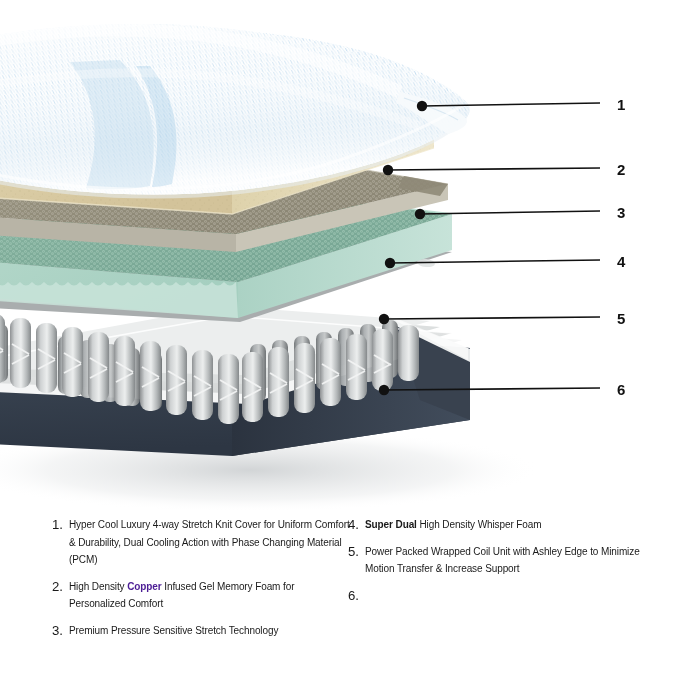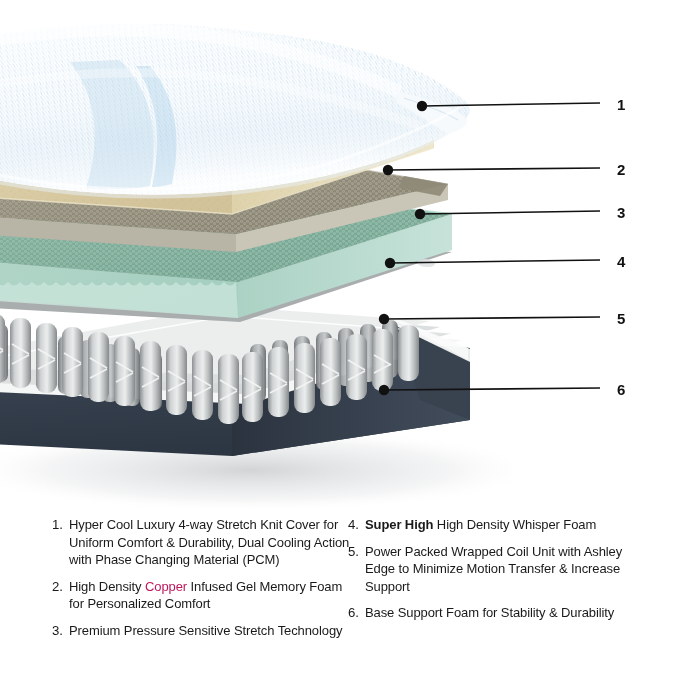--- a/index.html
+++ b/index.html
@@ -39,27 +39,27 @@
   }
   .legend-num{
     width:17px;
     flex:0 0 17px;
     font-size:13.2px;
     line-height:17.5px;
     text-align:left;
     color:#1a1a1a;
   }
   .legend-text{
-    font-size:13px;
+    font-size:10px;
     line-height:17.5px;
     color:#1a1a1a;
     letter-spacing:-0.1px;
   }
   .legend-text b{font-weight:700;}
-  .legend-text .copper{color:#be185d;font-weight:400;}
+  .legend-text .copper{color:#4c1d95;font-weight:700;}
 </style>
 </head>
 <body>
 
 <div id="stage">
 
   <div class="illus">
     <svg width="700" height="510" viewBox="0 0 700 510" xmlns="http://www.w3.org/2000/svg">
       <defs>
 
@@ -445,26 +445,25 @@
       </div>
       <div class="legend-item">
         <span class="legend-num">3.</span>
         <span class="legend-text">Premium Pressure Sensitive Stretch Technology</span>
       </div>
     </div>
 
     <div class="legend-col right">
       <div class="legend-item">
         <span class="legend-num">4.</span>
-        <span class="legend-text"><b>Super High</b> High Density Whisper Foam</span>
+        <span class="legend-text"><b>Super Dual</b> High Density Whisper Foam</span>
       </div>
       <div class="legend-item">
         <span class="legend-num">5.</span>
         <span class="legend-text">Power Packed Wrapped Coil Unit with Ashley Edge to Minimize Motion Transfer &amp; Increase Support</span>
       </div>
       <div class="legend-item">
         <span class="legend-num">6.</span>
-        <span class="legend-text">Base Support Foam for Stability &amp; Durability</span>
       </div>
     </div>
 
   </div>
 </div>
 
 </body></html>

